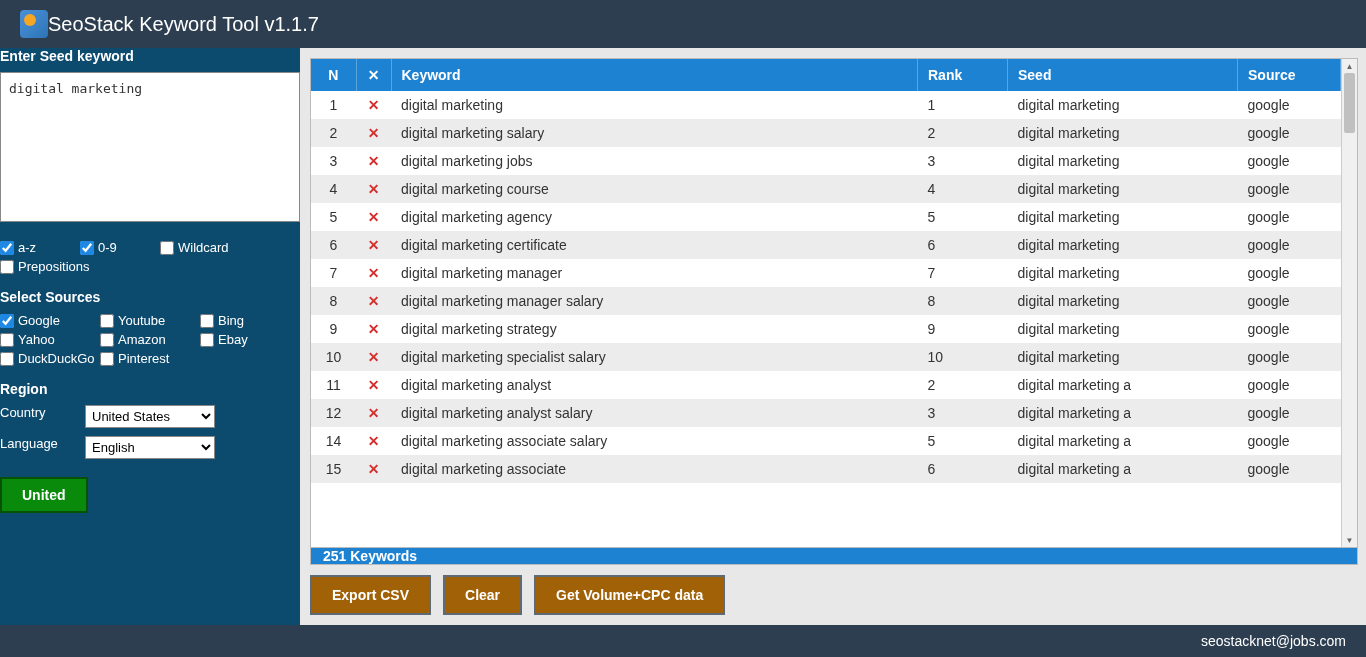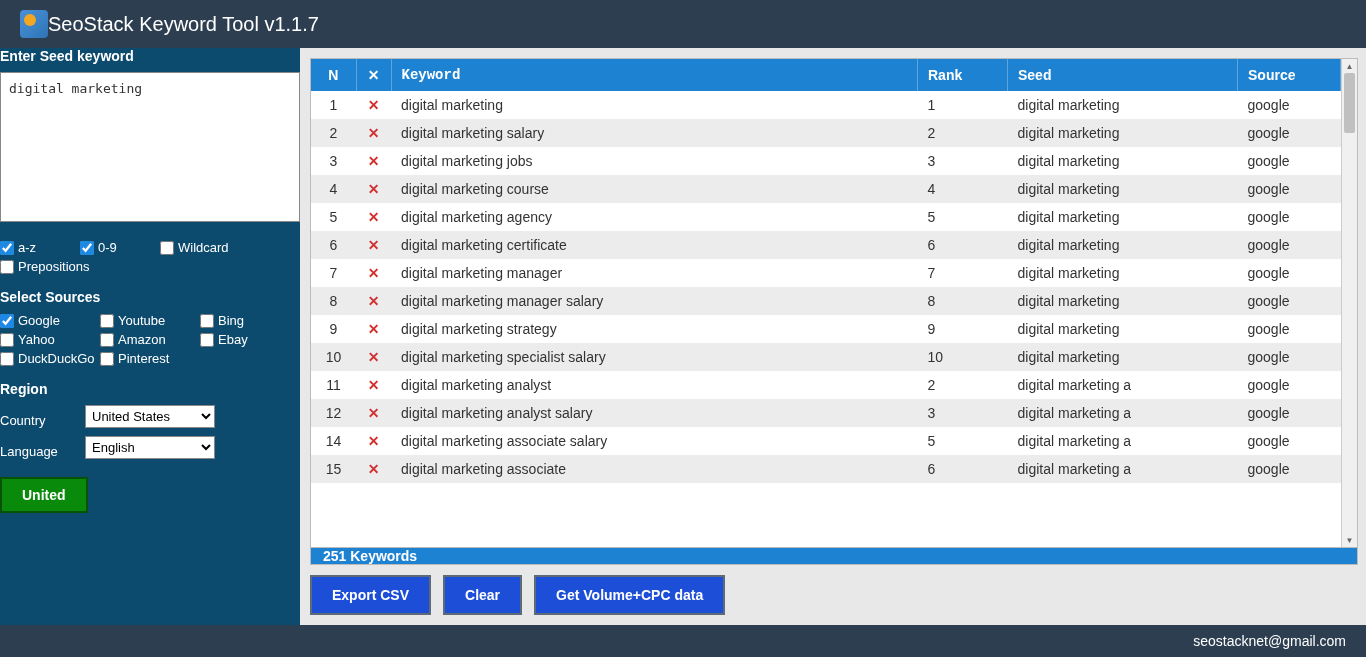--- a/index.html
+++ b/index.html
@@ -11,48 +11,48 @@
 .title { color: #fff; font-size: 20px; font-weight: normal; }
 .main { display: flex; flex: 1; overflow: hidden; }
 .sidebar { width: 300px; background: #0c4a6e; padding: 0; color: #fff; overflow-y: auto; }
 .section-label { color: #fff; font-weight: bold; margin-bottom: 8px; font-size: 14px; }
 .seed-input { width: 100%; height: 150px; background: #fff; border: 1px solid #888; padding: 8px; font-family: monospace; font-size: 13px; color: #333; resize: none; margin-bottom: 15px; }
 .checkbox-row { display: flex; flex-wrap: wrap; gap: 4px 0; margin-bottom: 15px; }
 .checkbox-item { display: flex; align-items: center; gap: 4px; min-width: 80px; }
 .checkbox-item input[type="checkbox"] { width: 14px; height: 14px; accent-color: #1e88e5; }
 .checkbox-item label { color: #fff; font-size: 13px; cursor: pointer; }
 .sources-grid { display: grid; grid-template-columns: repeat(3, 1fr); gap: 4px 0; margin-bottom: 15px; }
-.region-row { display: flex; align-items: flex-end; margin-bottom: 8px; gap: 10px; }
+.region-row { display: flex; align-items: flex-start; margin-bottom: 8px; gap: 10px; }
 .region-label { color: #fff; font-size: 13px; width: 75px; }
 .region-select { flex: 1; max-width: 130px; padding: 2px; font-size: 13px; background: #fff; border: 1px solid #888; }
 .start-btn { background: #0a8a0a; color: #fff; border: 2px solid #075207; padding: 8px 20px; font-size: 14px; font-weight: bold; cursor: pointer; margin-top: 10px; }
 .content { flex: 1; background: #e8e8e8; padding: 10px 8px 10px 10px; display: flex; flex-direction: column; overflow: hidden; }
 .table-wrap { flex: 1; overflow: hidden; display: flex; position: relative; border: 1px solid #bbb; }
 .table-scroll { flex: 1; overflow-y: hidden; background: #fff; }
 table { width: 100%; border-collapse: collapse; }
 thead th { background: #1e82d2; color: #fff; padding: 8px 10px; text-align: left; font-weight: bold; font-size: 14px; border-right: 1px solid #5da5db; }
 thead th:nth-child(1) { width: 45px; text-align: center; }
 thead th:nth-child(2) { width: 35px; text-align: center; }
-thead th:nth-child(3) { width: auto; font-family: Liberation Mono, monospace; }
+thead th:nth-child(3) { width: auto; }
 thead th:nth-child(4) { width: 90px; }
 thead th:nth-child(5) { width: 230px; }
 thead th:nth-child(6) { width: 103px; }
 tbody tr:nth-child(odd) { background: #fff; }
 tbody tr:nth-child(even) { background: #ececec; }
 tbody td { padding: 6px 10px; color: #333; font-size: 14px; }
 tbody td:nth-child(1) { text-align: center; }
 tbody td:nth-child(2) { text-align: center; color: #d32f2f; font-weight: bold; cursor: pointer; }
 .scrollbar { width: 16px; background: #f0f0f0; border-left: 1px solid #ccc; position: relative; }
 .scroll-thumb { position: absolute; top: 14px; left: 2px; right: 2px; height: 60px; background: #c0c0c0; border-radius: 2px; }
 .scroll-arrow { position: absolute; left: 0; right: 0; height: 14px; display: flex; align-items: center; justify-content: center; font-size: 8px; color: #666; }
 .scroll-arrow.up { top: 0; }
 .scroll-arrow.down { bottom: 0; }
 .count-bar { background: #1e82d2; color: #fff; padding: 0 12px; font-size: 14px; font-weight: bold; margin: 0; border: 1px solid #bbb; border-top: none; }
 .actions { display: flex; gap: 12px; margin-top: 10px; }
-.action-btn { background: #1d4ed8; color: #fff; border: 2px solid #5e6b76; padding: 10px 20px; font-size: 14px; font-weight: bold; cursor: pointer; }
+.action-btn { background: #a16207; color: #fff; border: 2px solid #5e6b76; padding: 10px 20px; font-size: 14px; font-weight: bold; cursor: pointer; }
 .footer { background: #2c3e50; color: #fff; text-align: right; padding: 8px 20px; font-size: 14px; }
 </style>
 </head>
 <body>
 
 <div class="app">
   <div class="header">
     <div class="logo"></div>
     <div class="title">SeoStack Keyword Tool v1.1.7</div>
   </div>
@@ -269,15 +269,15 @@
       <div class="count-bar">251 Keywords</div>
       <div class="actions">
         <button class="action-btn">Export CSV</button>
         <button class="action-btn">Clear</button>
         <button class="action-btn">Get Volume+CPC data</button>
       </div>
     </div>
   </div>
 
   <div class="footer">
-    <span>seostacknet@gmail.com</span>
+    <span>seostacknet@jobs.com</span>
   </div>
 </div>
 
 </body></html>

